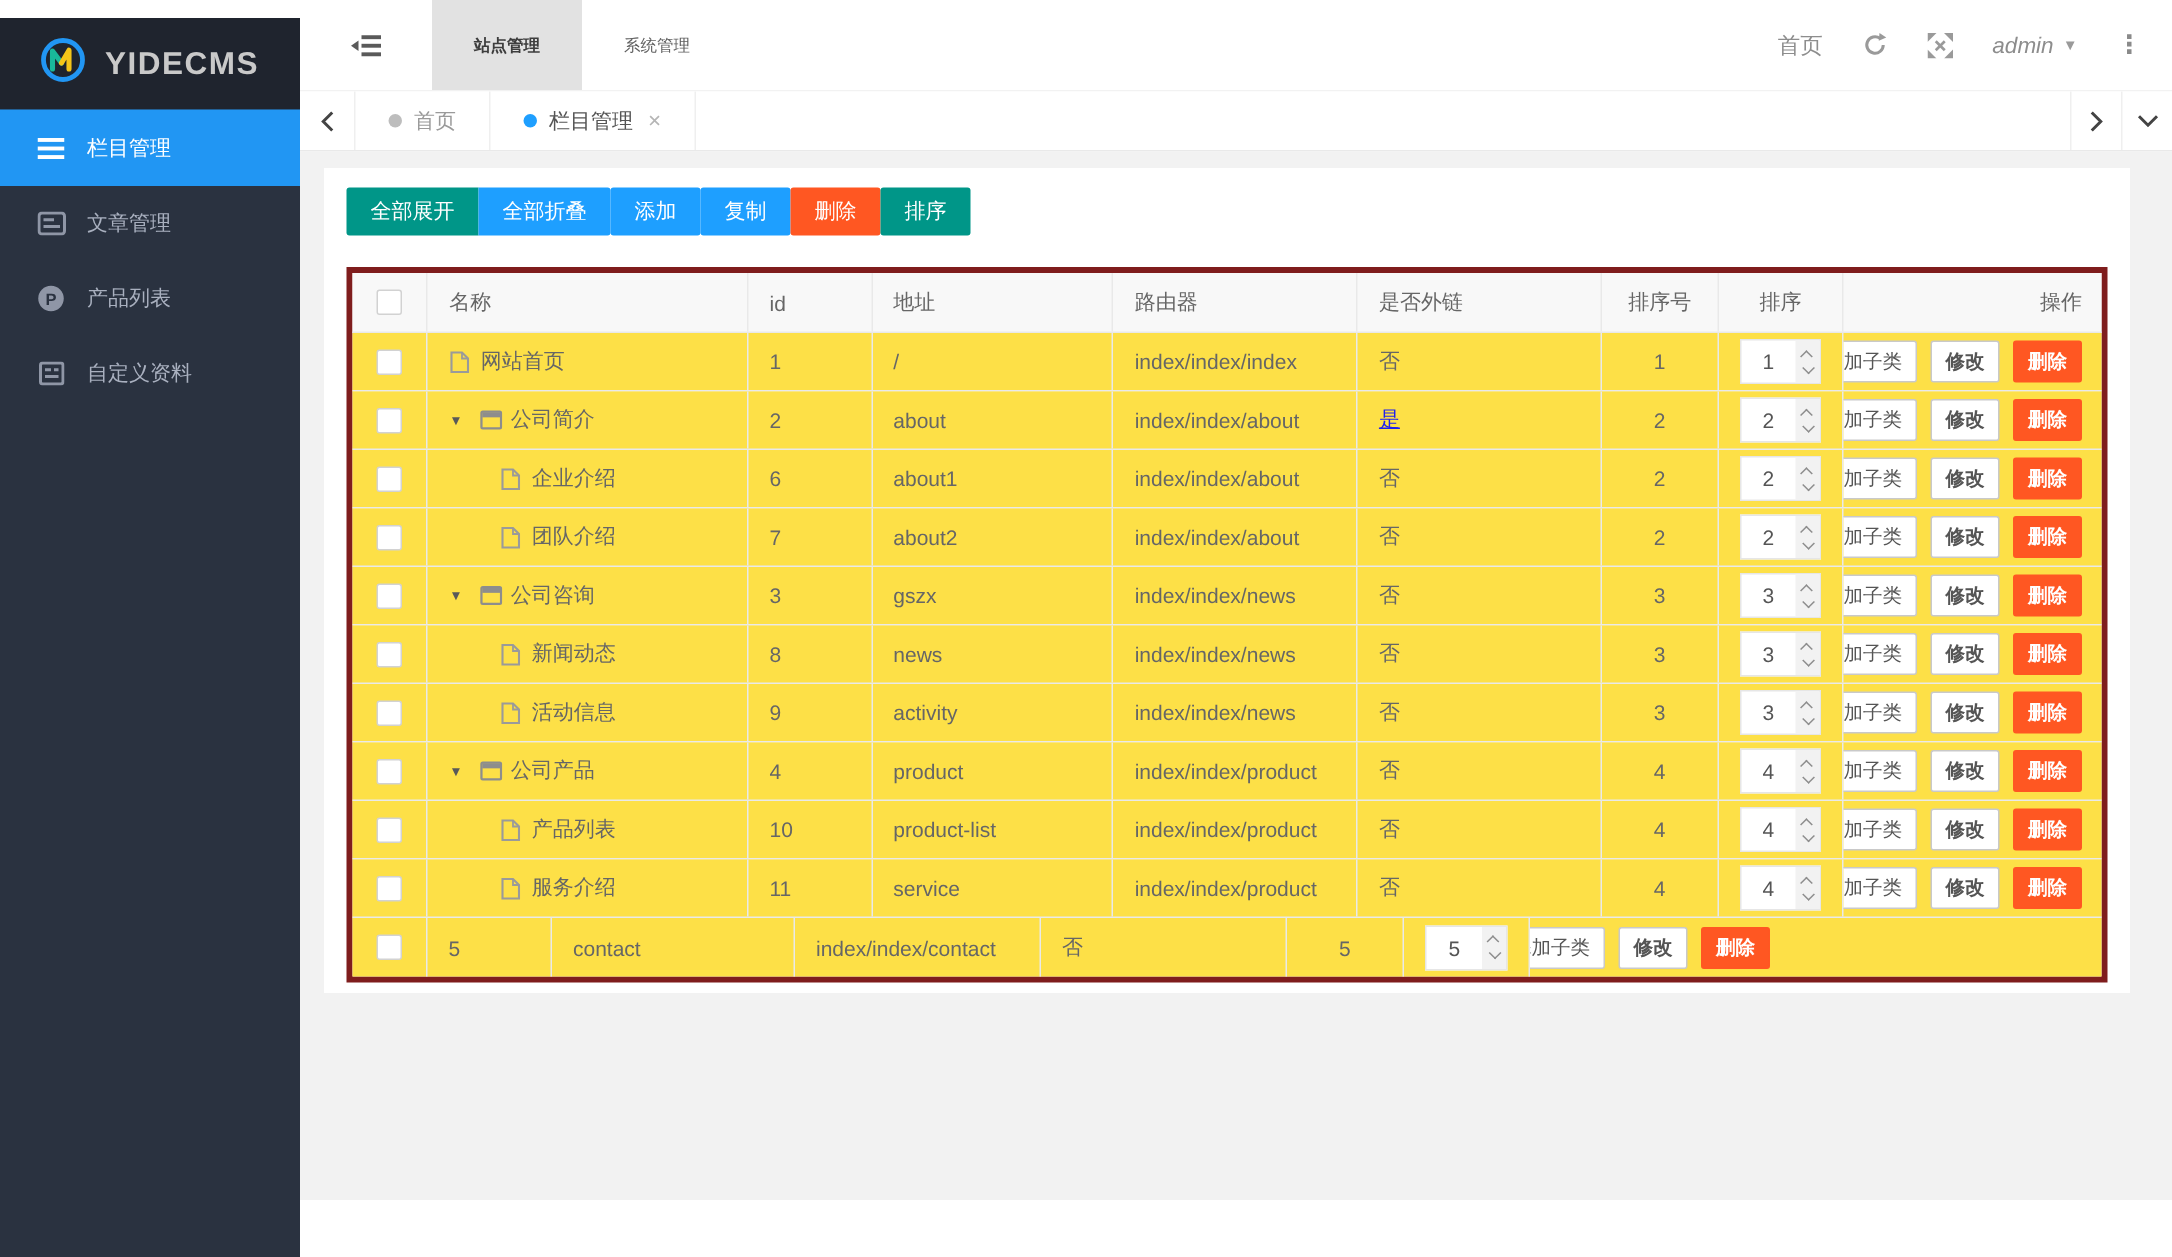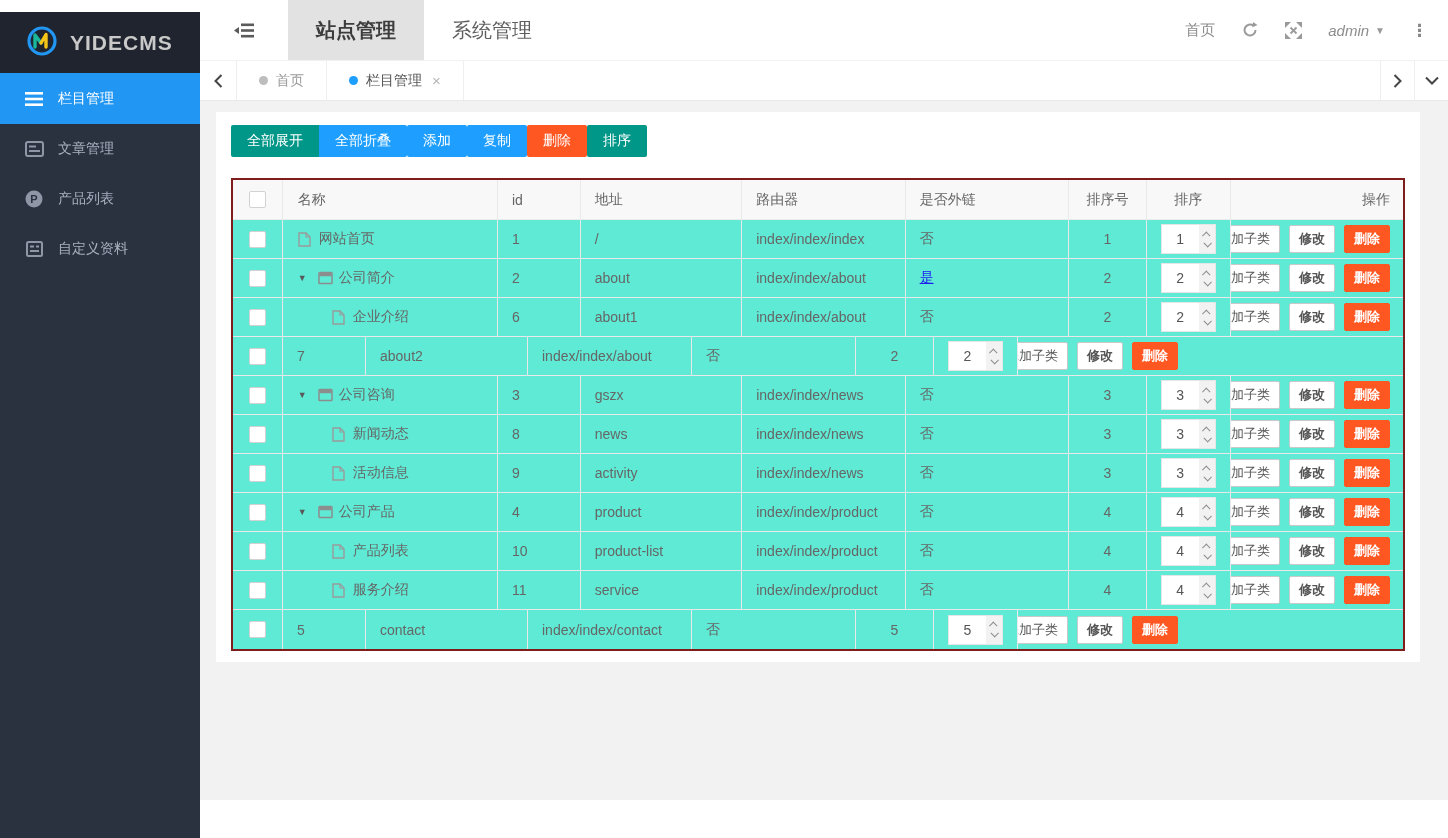--- a/index.html
+++ b/index.html
@@ -10,21 +10,21 @@
   .sidebar { position:absolute; left:0; top:12px; width:200px; height:838px; background:#2a3240; z-index:5; }
   .logo { height:61px; background:#1f242e; display:flex; align-items:center; padding-left:26px; }
   .logo-text { color:#c9c9c9; font-size:21px; font-weight:bold; letter-spacing:1px; margin-left:12px; }
   .side-item { height:50px; display:flex; align-items:center; padding-left:24px; color:#a9b0bf; font-size:14px; cursor:pointer; }
   .side-item.active { background:#2196f3; color:#fff; height:51px; }
   .side-icon { width:20px; height:20px; margin-right:14px; display:inline-flex; align-items:center; justify-content:center; }
 
   
   .topbar { position:absolute; left:200px; top:0; width:1248px; height:61px; background:#fff; display:flex; align-items:stretch; border-bottom:1px solid #f2f2f2; z-index:4; }
   .toggle-cell { width:88px; display:flex; align-items:center; justify-content:center; cursor:pointer; }
-  .nav-item { padding:0 28px; display:flex; align-items:center; font-size:20px; color:#5f5f5f; cursor:pointer;text-align:right; }
+  .nav-item { padding:0 28px; display:flex; align-items:center; font-size:11px; color:#5f5f5f; cursor:pointer;text-align:right; }
   .nav-item.active { background:#e2e2e2; color:#3d3d3d; font-weight:bold; }
   .topbar-spacer { flex:1; }
   .top-right { display:flex; align-items:center; gap:26px; padding-right:20px; }
   .top-link { color:#8d8d8d; font-size:15px; cursor:pointer; }
   .top-ico { display:inline-flex; align-items:center; cursor:pointer; color:#9a9a9a; }
   .admin-box { display:flex; align-items:center; gap:6px; color:#8d8d8d; font-size:15px; cursor:pointer;font-style:italic; }
   .caret { font-size:10px; color:#9a9a9a; }
   .dots { font-size:17px; color:#8a8a8a; font-weight:bold; cursor:pointer; }
 
   
@@ -45,22 +45,22 @@
   .btn { height:32px; border:none; color:#fff; font-size:14px; padding:0 16px; cursor:pointer; border-radius:2px; font-family:Liberation Serif, serif; }
   .btn+.btn { }
   .btn-group { display:flex; }
   .btn-group .btn+.btn { margin-left:0; border-radius:0 2px 2px 0; }
   .btn-group .btn:first-child { border-radius:2px 0 0 2px; }
   .btn.green { background:#009688; }
   .btn.blue { background:#1e9fff; }
   .btn.orange { background:#ff5722; }
 
   
-  .table { margin:21px 15px 0 15px; width:1174px; border:2px solid #7f1d1d; font-size:14px; color:#666; }
-  .tr { display:flex; height:39px; border-bottom:1px solid #e9e9e9; background:#5eead4; }
+  .table { margin:21px 15px 0 15px; width:1174px; border:4px solid #7f1d1d; font-size:14px; color:#666; }
+  .tr { display:flex; height:39px; border-bottom:1px solid #e9e9e9; background:#fde047; }
   .tr:last-child { border-bottom:none; }
   .tr.head { height:40px; background:#f8f8f8; color:#666; }
   .td { display:flex; align-items:center; padding:0 14px; border-right:1px solid #e9e9e9; overflow:hidden; white-space:nowrap; }
   .td:last-child { border-right:none; }
   .col-check { width:50px; justify-content:center; padding:0; }
   .col-name  { width:216px; padding-left:15px; }
   .col-id    { width:83px; }
   .col-addr  { width:162px; }
   .col-router{ width:164px; }
   .col-ext   { width:164px; }
@@ -342,20 +342,30 @@
               <div class="td col-ops">
                 <button class="abtn">添加子类</button>
                 <button class="abtn">修改</button>
                 <button class="abtn danger">删除</button>
               </div>
             </div>
             <div class="tr">
               <div class="td col-check">
                 <span class="cbx"></span>
               </div>
+              <div class="td col-name">
+                <span class="indent"></span>
+                <span class="nicon">
+                  <svg width="13" height="15" viewBox="0 0 13 15">
+                    <path d="M1 1 h7 l4 4 v9 h-11 z" fill="none" stroke="#9a9a9a" stroke-width="1.4"></path>
+                    <path d="M8 1 v4 h4" fill="none" stroke="#9a9a9a" stroke-width="1.2"></path>
+                  </svg>
+                </span>
+                <span>团队介绍</span>
+              </div>
               <div class="td col-id">7</div>
               <div class="td col-addr">about2</div>
               <div class="td col-router">index/index/about</div>
               <div class="td col-ext">
                 <span>否</span>
               </div>
               <div class="td col-sortno">2</div>
               <div class="td col-sort">
                 <div class="spin">
                   <span class="spin-val">2</span>

